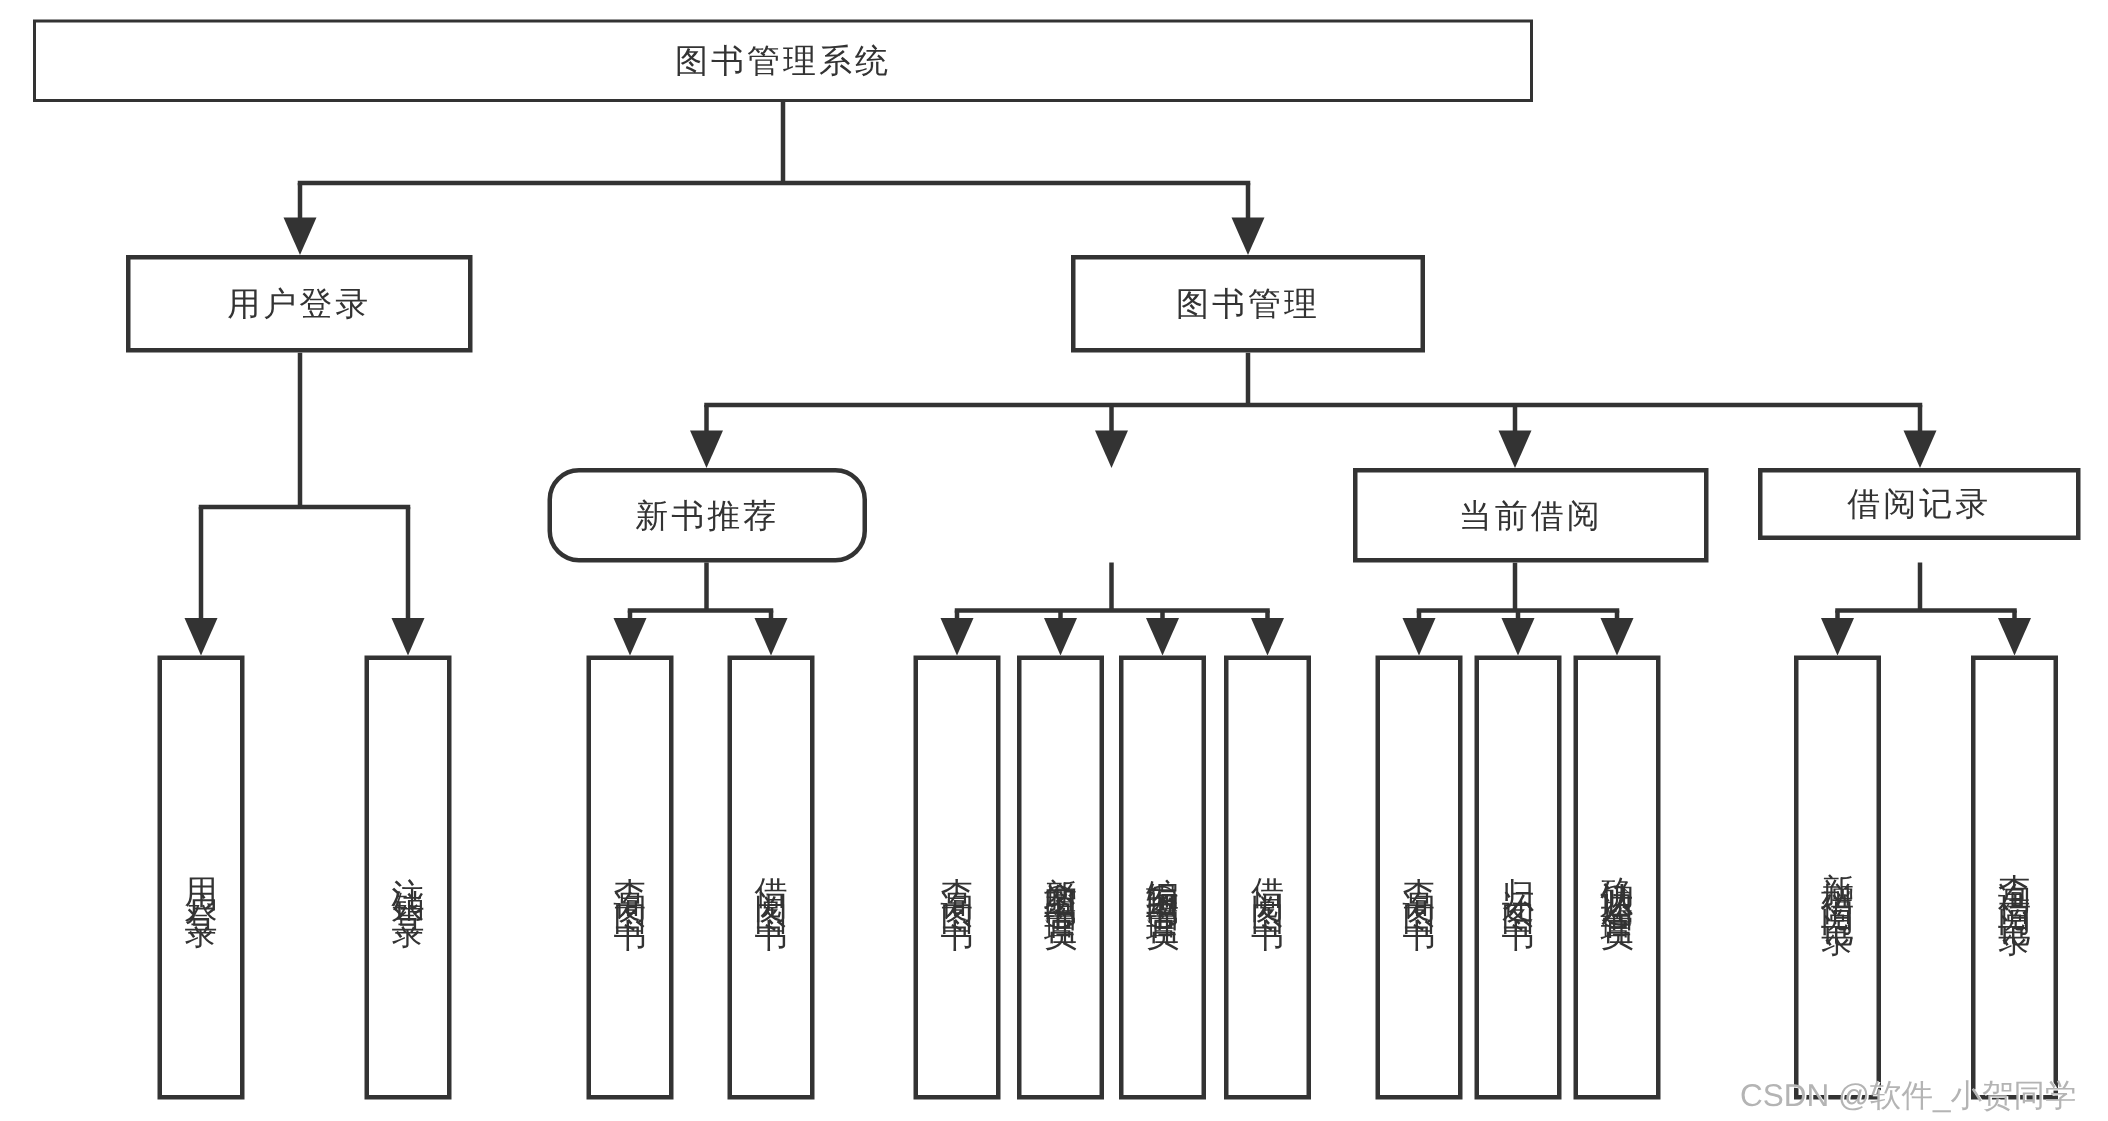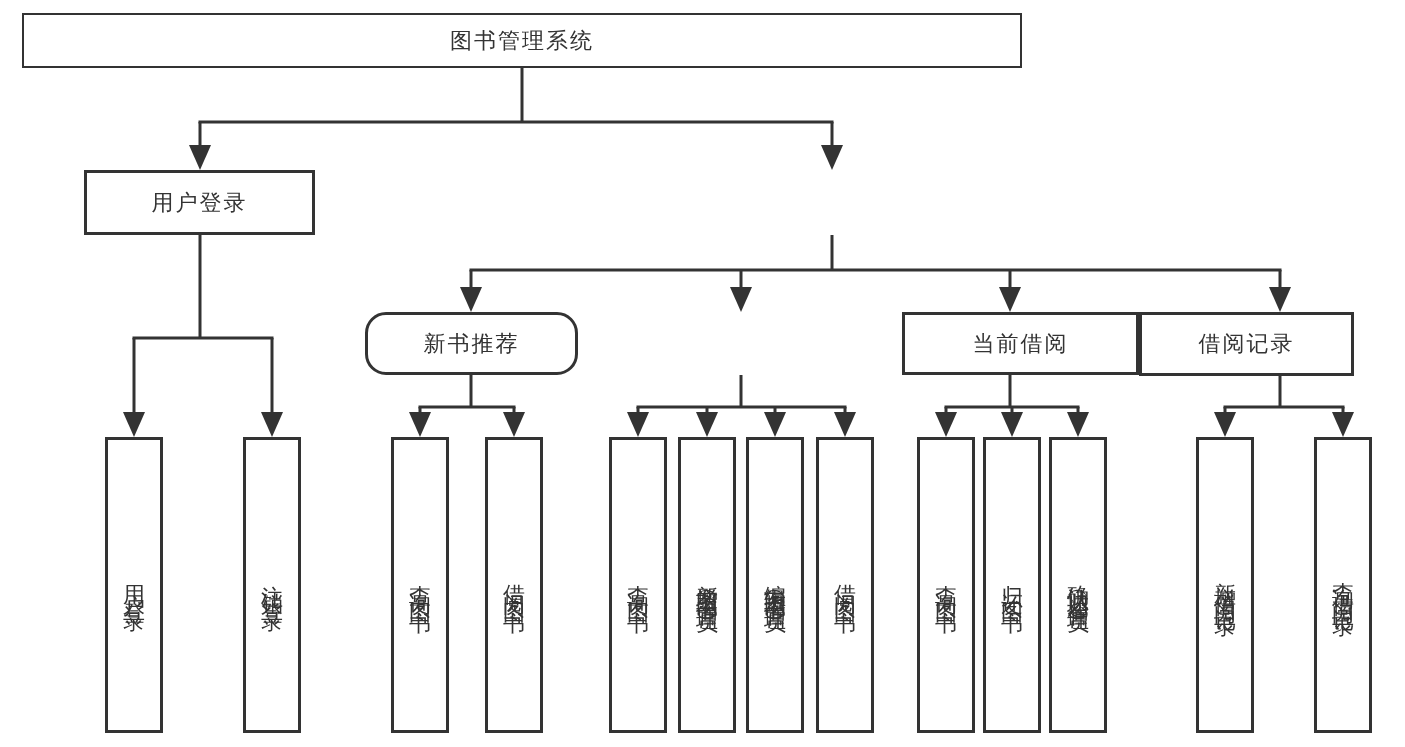--- a/index.html
+++ b/index.html
@@ -140,28 +140,31 @@
     </g>
   </svg>
 
   <div class="node root" style="left:22px; top:13px; width:1000px; height:55px;">
     <span>图书管理系统</span>
   </div>
 
   <div class="node" style="left:84px; top:170px; width:231px; height:65px;">
     <span>用户登录</span>
   </div>
+  <div class="node" style="left:714px; top:170px; width:236px; height:65px;">
+    <span>图书管理</span>
+  </div>
 
   <div class="node" style="left:365px; top:312px; width:213px; height:63px;border-radius:21px;">
     <span>新书推荐</span>
   </div>
   <div class="node" style="left:902px; top:312px; width:237px; height:63px;">
     <span>当前借阅</span>
   </div>
-  <div class="node" style="left:1139px; top:312px; width:215px; height:64px;">
+  <div class="node" style="left:1172px; top:312px; width:215px; height:48px;">
     <span>借阅记录</span>
   </div>
 
   <div class="node leaf" style="left:105px;">
     <span class="vt">用户登录</span>
   </div>
   <div class="node leaf" style="left:243px;">
     <span class="vt">注销登录</span>
   </div>
 
@@ -195,14 +198,15 @@
     <span class="vt dense">确认归还（管理员）</span>
   </div>
 
   <div class="node leaf" style="left:1196px;">
     <span class="vt mid">新增借阅记录</span>
   </div>
   <div class="node leaf" style="left:1314px;">
     <span class="vt mid">查询借阅记录</span>
   </div>
 
+  <div class="watermark">CSDN @软件_小贺同学</div>
 
 </div>
 
 </body></html>

